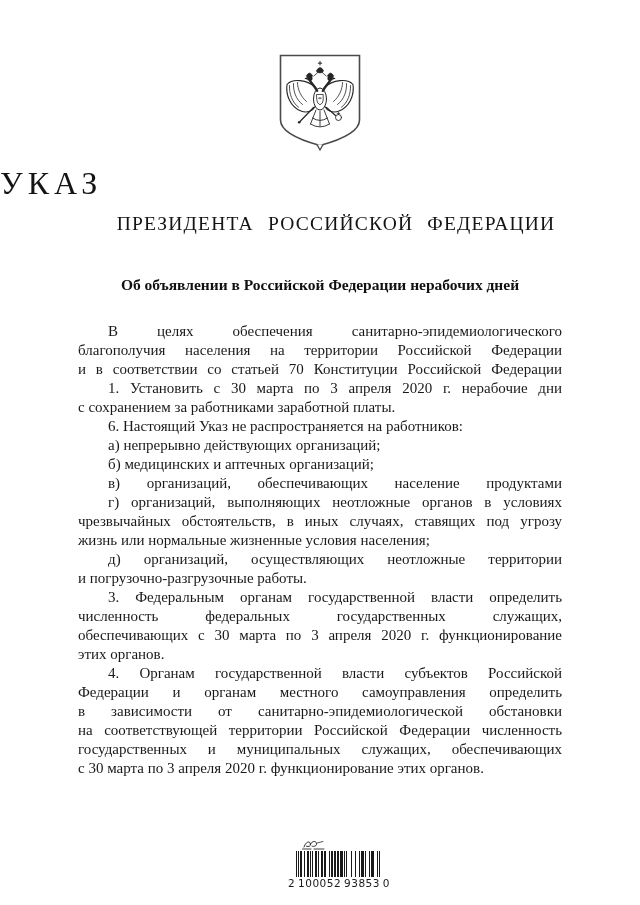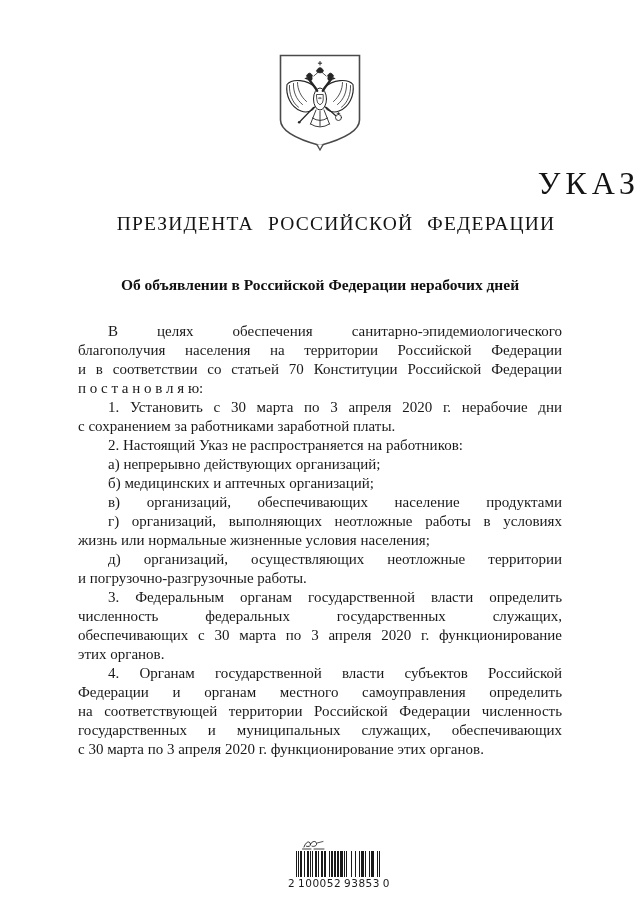--- a/index.html
+++ b/index.html
@@ -4,21 +4,21 @@
 <style>
   html,body{margin:0;padding:0;}
   body{
     width:640px;height:905px;position:relative;overflow:hidden;
     background:#ffffff;color:#1b1b1b;
     font-family:"Liberation Serif","DejaVu Serif",serif;
   }
   .page{position:absolute;inset:0;background:#fff;}
   .crest{position:absolute;left:279px;top:54px;width:82px;height:100px;}
   .title{
-    position:absolute;top:165px;left:0;width:640px;text-align:right;
+    position:absolute;top:165px;left:0;width:640px;text-align:left;
     font-size:32px;letter-spacing:5px;color:#141414;
   }
   .subtitle{
     position:absolute;top:213px;left:16px;width:640px;text-align:center;
     font-size:19.5px;letter-spacing:1.2px;word-spacing:8px;color:#141414;
   }
   .subject{
     position:absolute;top:276px;left:0;width:640px;text-align:center;
     font-size:15.5px;font-weight:bold;color:#111;
   }
@@ -78,37 +78,38 @@
   </div>
 
   <div class="title">УКАЗ</div>
   <div class="subtitle">ПРЕЗИДЕНТА РОССИЙСКОЙ ФЕДЕРАЦИИ</div>
   <div class="subject">Об объявлении в Российской Федерации нерабочих дней</div>
 
   <div class="body" id="body">
       <div class="tline first">В целях обеспечения санитарно-эпидемиологического</div>
       <div class="tline">благополучия населения на территории Российской Федерации</div>
       <div class="tline">и в соответствии со статьей 70 Конституции Российской Федерации</div>
-      <div class="tline lastline">п о с т а н о в л я ю:</div>
       <div class="tline first">1. Установить с 30 марта по 3 апреля 2020 г. нерабочие дни</div>
       <div class="tline lastline">с сохранением за работниками заработной платы.</div>
-      <div class="tline first lastline">2. Настоящий Указ не распространяется на работников:</div>
+      <div class="tline first lastline">6. Настоящий Указ не распространяется на работников:</div>
       <div class="tline first lastline">а) непрерывно действующих организаций;</div>
       <div class="tline first lastline">б) медицинских и аптечных организаций;</div>
       <div class="tline first">в) организаций, обеспечивающих население продуктами</div>
-      <div class="tline first">г) организаций, выполняющих неотложные работы в условиях</div>
+      <div class="tline first">г) организаций, выполняющих неотложные органов в условиях</div>
+      <div class="tline">чрезвычайных обстоятельств, в иных случаях, ставящих под угрозу</div>
       <div class="tline lastline">жизнь или нормальные жизненные условия населения;</div>
       <div class="tline first">д) организаций, осуществляющих неотложные территории</div>
       <div class="tline lastline">и погрузочно-разгрузочные работы.</div>
       <div class="tline first">3. Федеральным органам государственной власти определить</div>
       <div class="tline">численность федеральных государственных служащих,</div>
       <div class="tline">обеспечивающих с 30 марта по 3 апреля 2020 г. функционирование</div>
       <div class="tline lastline">этих органов.</div>
       <div class="tline first">4. Органам государственной власти субъектов Российской</div>
       <div class="tline">Федерации и органам местного самоуправления определить</div>
+      <div class="tline">в зависимости от санитарно-эпидемиологической обстановки</div>
       <div class="tline">на соответствующей территории Российской Федерации численность</div>
       <div class="tline">государственных и муниципальных служащих, обеспечивающих</div>
       <div class="tline lastline">с 30 марта по 3 апреля 2020 г. функционирование этих органов.</div>
     </div>
 
   <div class="mark">
     <svg viewBox="0 0 26 13" width="26" height="13" xmlns="http://www.w3.org/2000/svg">
       <g stroke="#2a2a2a" fill="none" stroke-width="1" stroke-linecap="round">
         <path d="M3,9 C5,3.5 8.5,2.5 9.5,6 C10,8 7.5,9 5.5,8.3"></path>
         <path d="M9.5,6 C11.5,3 14.5,2.5 15.5,5.2 C16.3,7.8 12.8,9 11,8.2"></path>

